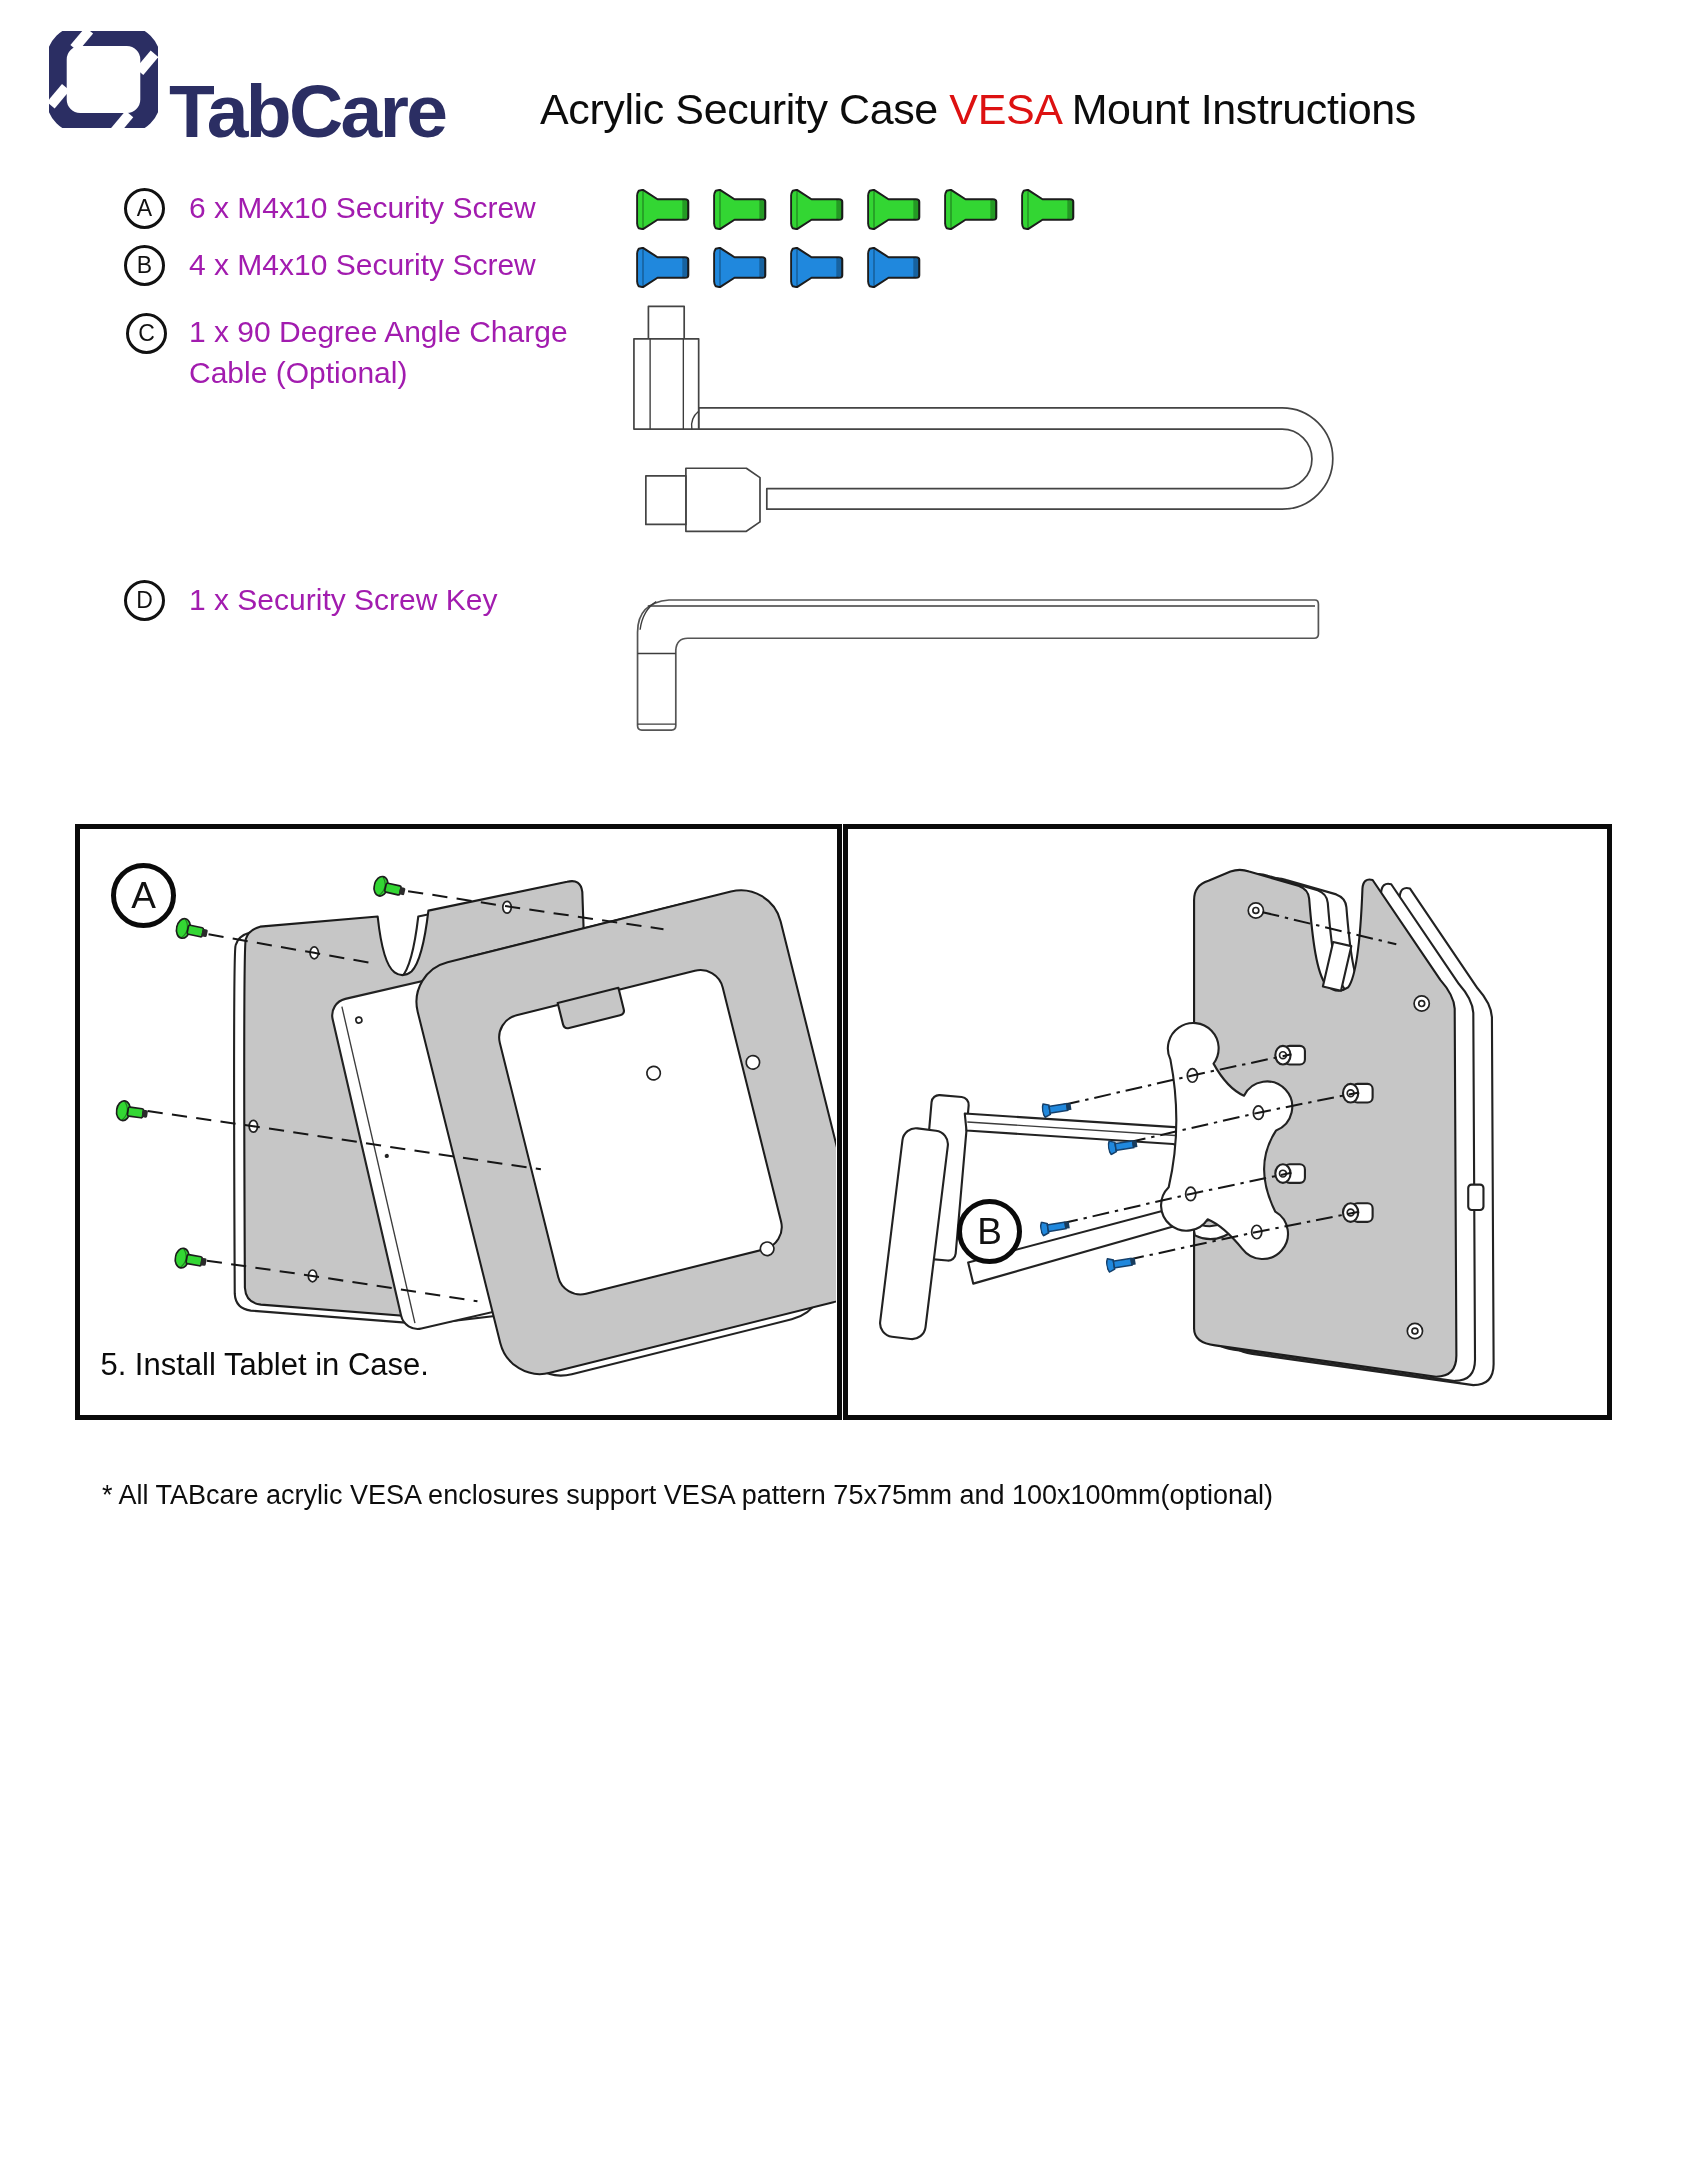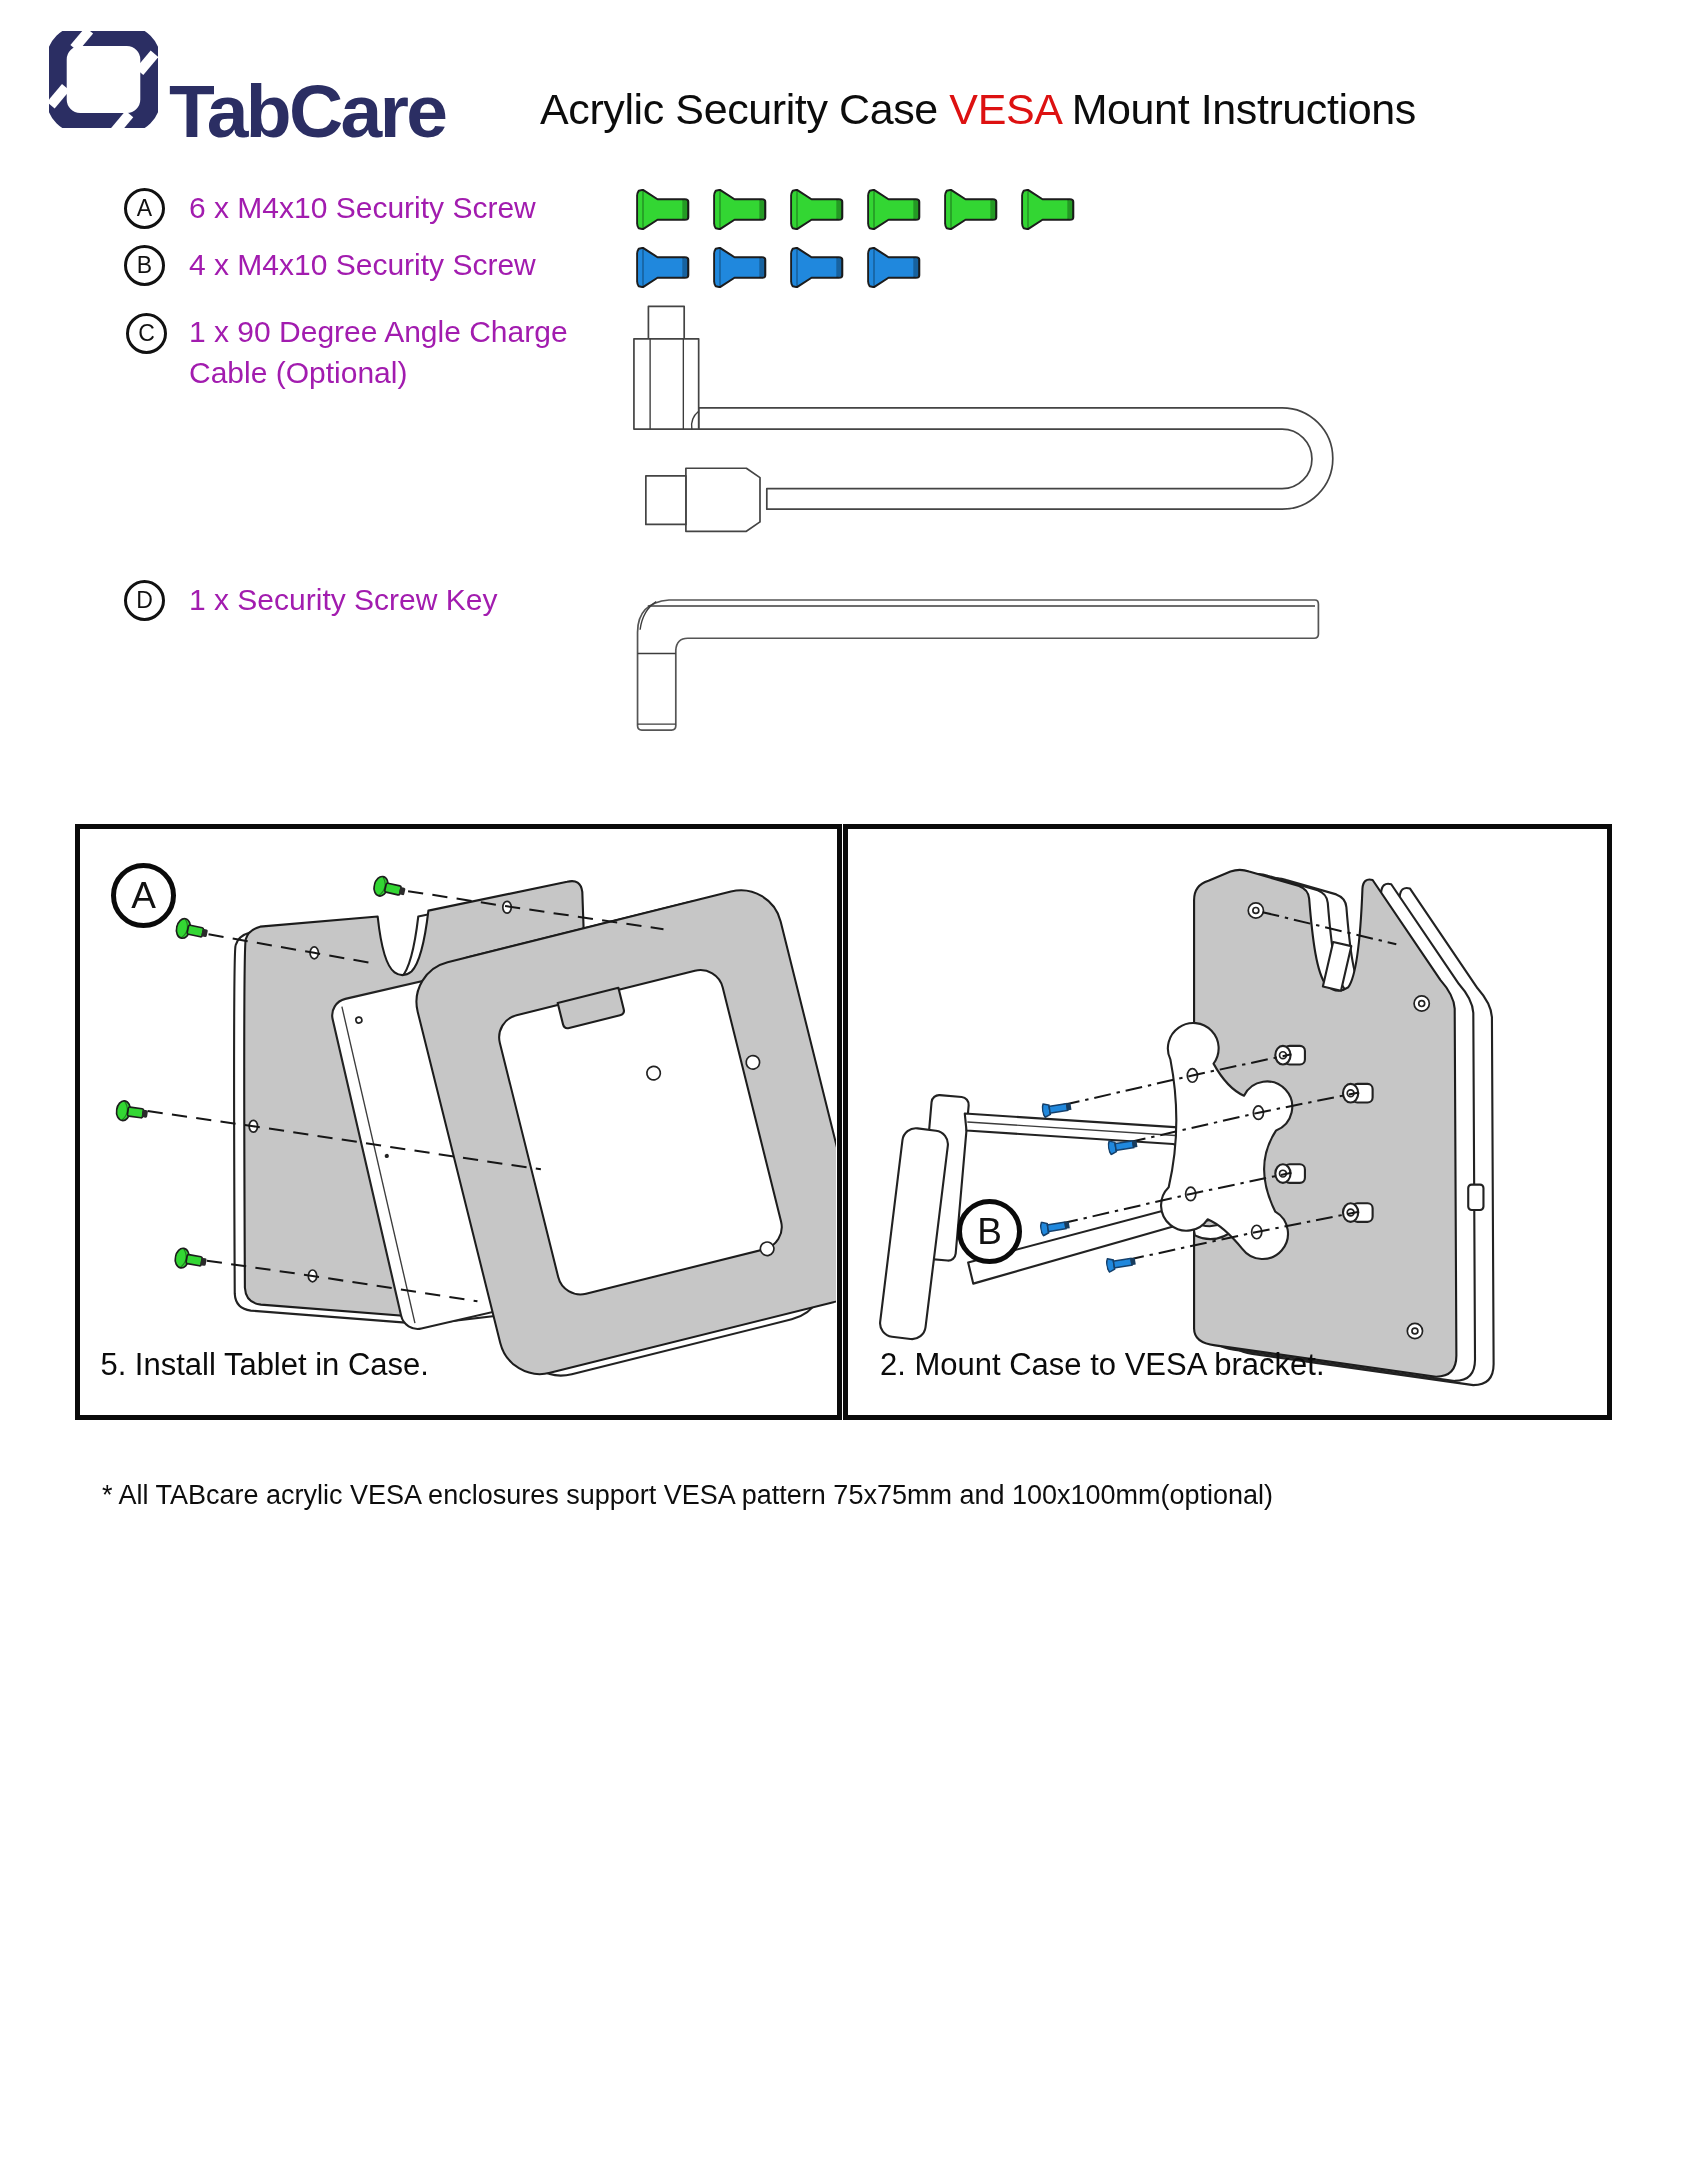--- a/index.html
+++ b/index.html
@@ -300,19 +300,18 @@
           </g>
         <g transform="translate(226,464) rotate(-9)">
             <use href="#sym-screw-sm" width="36" height="18"></use>
           </g>
         <g transform="translate(304,507) rotate(-9)">
             <use href="#sym-screw-sm" width="36" height="18"></use>
           </g>
       </g>
     </svg>
     <div class="step-badge" style="left:109px;top:370px;">B</div>
-    <div class="step-caption" style="left:32px;top:518px;">2. Mount Case to VESA bracket.</div>
   </div>
 
   <div class="footnote">* All TABcare acrylic VESA enclosures support VESA pattern 75x75mm and 100x100mm(optional)</div>
 
 </div>
 
 
 </body></html>

